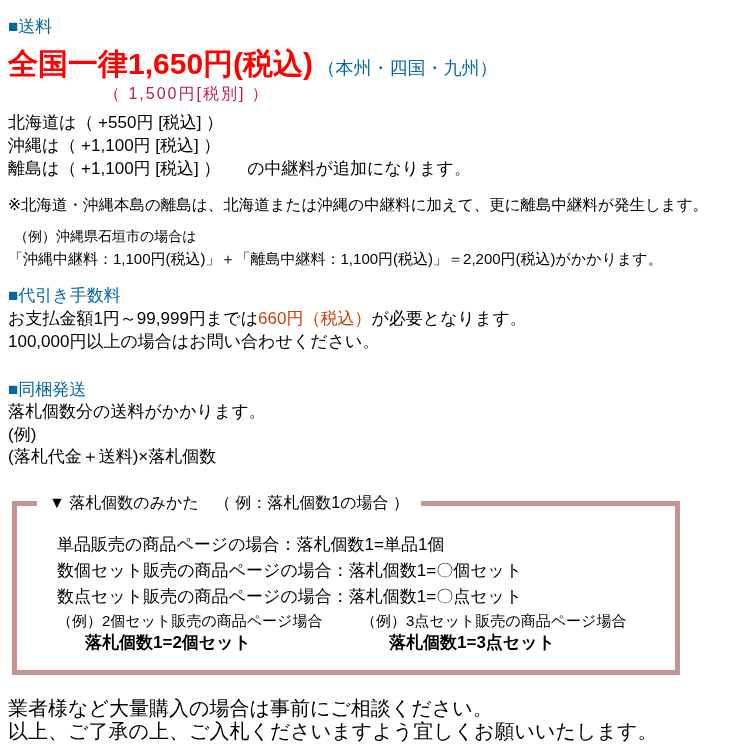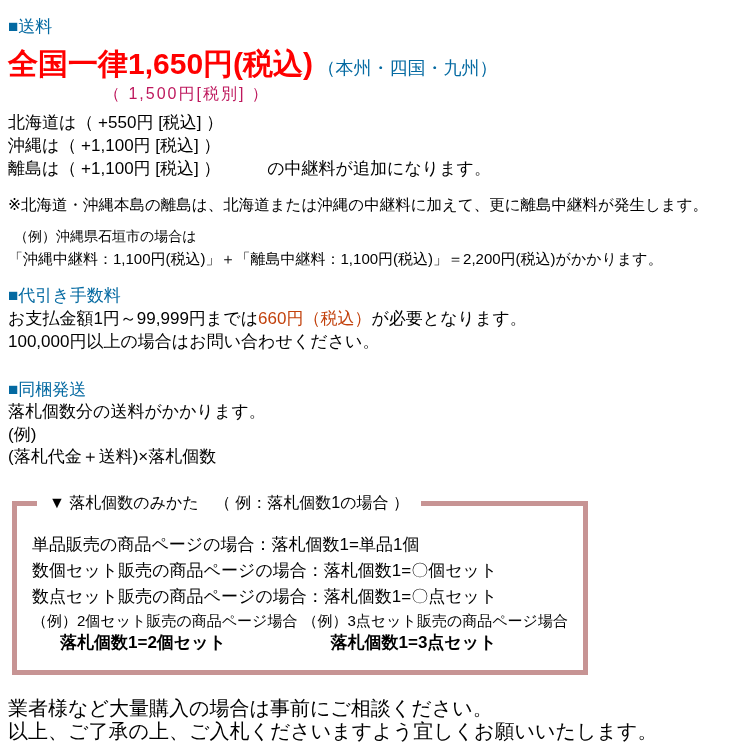--- a/index.html
+++ b/index.html
@@ -33,39 +33,39 @@
   }
   .price-sub {
     margin-left: 96px;
     font-size: 16px;
     line-height: 14px;
     color: #be185d;
     letter-spacing: 2px;
   }
   
   .surcharges { margin-top: 10px; font-size: 17px; line-height: 23px; }
-  .surcharge-suffix { margin-left: 42px; }
+  .surcharge-suffix { margin-left: 22px; }
   .note { margin-top: 14px; font-size: 15.5px; line-height: 21px; }
   .ex-intro { margin-top: 12px; margin-left: 6px; font-size: 14px; line-height: 19px; }
   .ex-detail { margin-top: 2px; font-size: 15px; line-height: 21px; }
   
   .cod-heading { margin-top: 16px; }
   .cod-line { font-size: 17px; line-height: 23px; }
   .red-inline { color: #c2410c; }
   
   .bundle-heading { margin-top: 26px; }
   .bundle-line { font-size: 17px; line-height: 22.5px; }
   
   .count-box {
     position: relative;
     margin-top: 32px;
     margin-left: 4px;
-    width: 576px;
+    width: 668px;
     border: 5px solid #c79494;
-    padding: 26px 10px 15px 15px;
+    padding: 26px 10px 15px 40px;
   }
   .count-box-legend {
     position: absolute;
     top: -14px;
     left: 20px;
     background: #ffffff;
     padding: 0 12px;
     font-size: 16px;
     line-height: 22px;
     white-space: nowrap;

